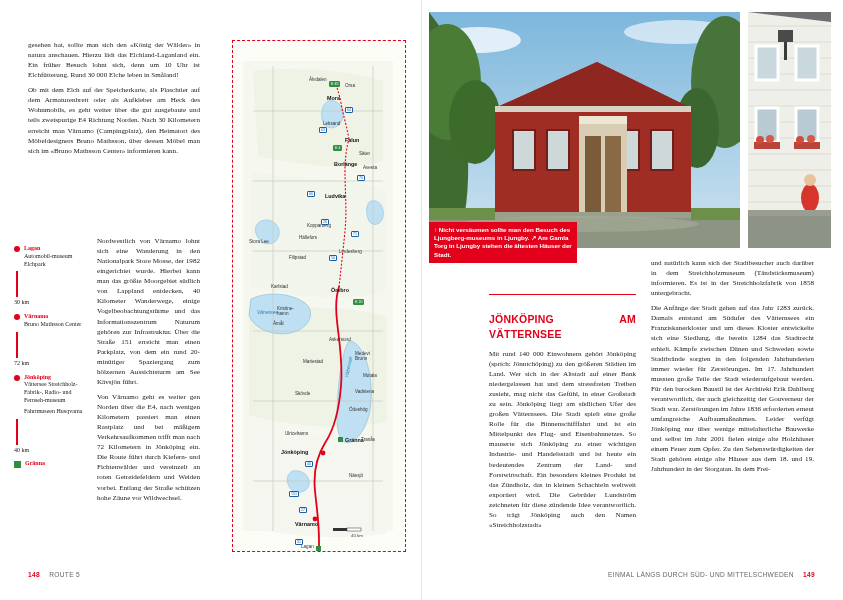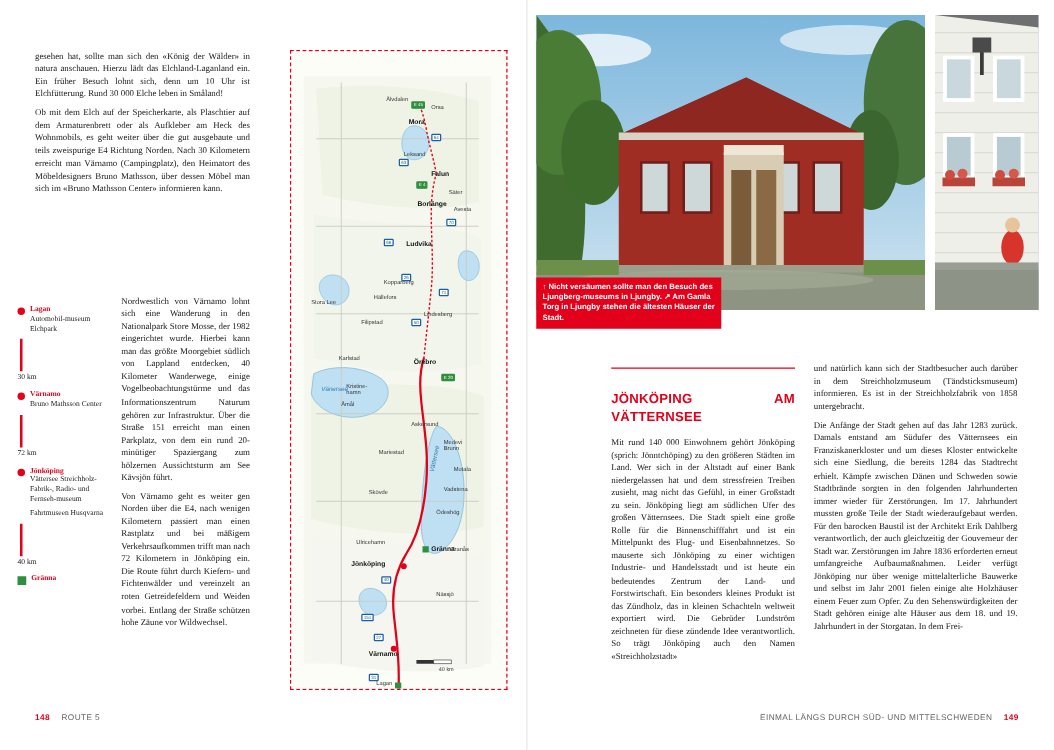--- a/index.html
+++ b/index.html
@@ -60,21 +60,21 @@
     font-size:6.2px;line-height:1.32;padding:4px 5px;
     font-family:"Liberation Sans", sans-serif;font-weight:bold;
     width:138px;
   }
   .col-r1{
     position:absolute;left:489px;top:312px;width:147px;
     font-size:7.1px;line-height:1.42;text-align:justify;
   }
   .col-r2{
     position:absolute;left:651px;top:258px;width:163px;
-    font-size:7.1px;line-height:1.42;text-align:justify;margin-top:32px;
+    font-size:7.1px;line-height:1.42;text-align:justify;
   }
   .col-r1 p,.col-r2 p{margin:0 0 5px 0;}
   .sec-head{
     color:#e2001a;font-family:"Liberation Sans", sans-serif;
     font-weight:bold;font-size:10.5px;letter-spacing:.02em;
     margin:0 0 7px 0;
   }
   .rule-red{
     position:absolute;left:489px;top:294px;width:147px;height:1px;background:#e2001a;
   }

